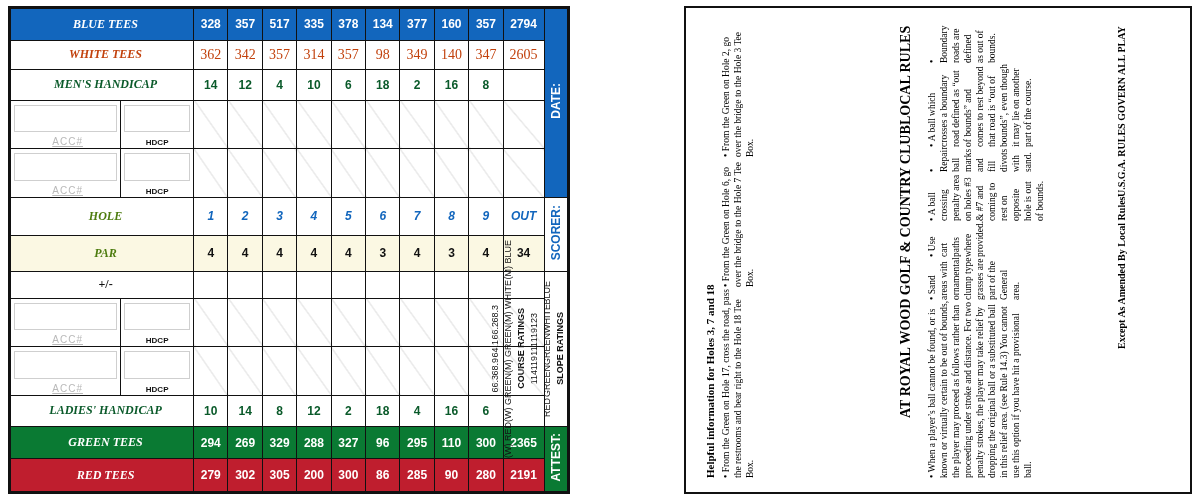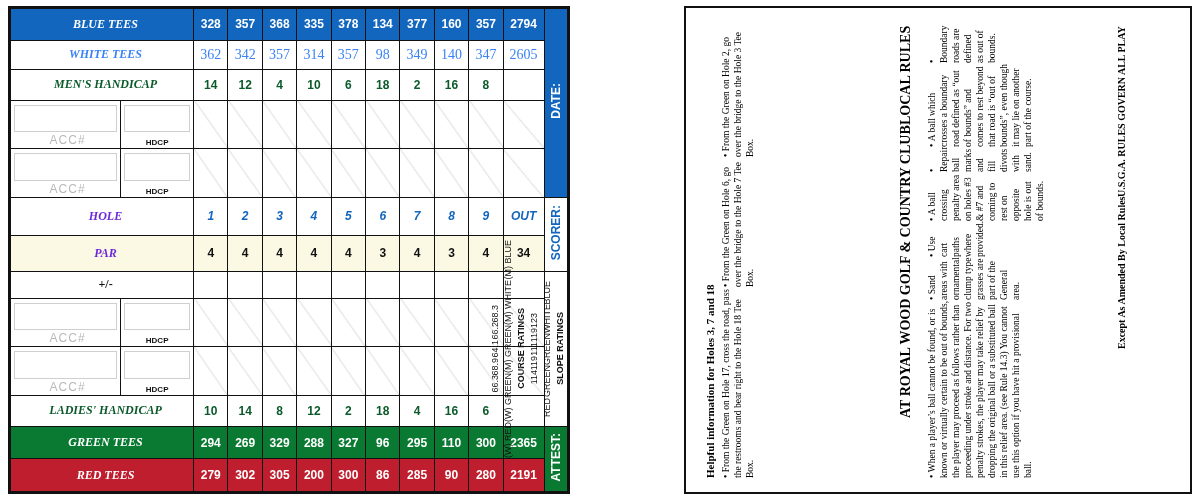--- a/index.html
+++ b/index.html
@@ -9,43 +9,43 @@
   
   .card{position:absolute;border:2px solid #111;box-sizing:border-box;background:#fff;}
   #scorecard{left:8px;top:6px;width:562px;height:488px;}
   #rulescard{left:684px;top:6px;width:508px;height:488px;}
 
   table.sc{border-collapse:collapse;width:100%;height:100%;table-layout:fixed;}
   table.sc td{border:1px solid #111;padding:0;text-align:center;vertical-align:middle;font-size:12px;}
 
   .lbl{ text-align:left; padding-left:7px !important; font-style:italic; font-weight:bold; font-size:14px;}
   .row-blue   td{background:#1266bd;color:#fff;}
-  .row-white  td{background:#ffffff;color:#3b82f6;}
+  .row-white  td{background:#ffffff;color:#c2410c;}
   .row-mh     td{background:#ffffff;color:#0a5a2a;}
   .row-hole   td{background:#ffffff;color:#1266bd;}
   .row-par    td{background:#fbf8e3;color:#111;margin-top:40px;}
   .row-pm     td{background:#ffffff;color:#111;}
   .row-lh     td{background:#ffffff;color:#0a5a2a;}
   .row-green  td{background:#0a7a33;color:#fff;}
   .row-red    td{background:#bf1e2e;color:#fff;}
 
   .row-blue .lbl,.row-green .lbl,.row-red .lbl{color:#fff;}
   .row-mh .lbl,.row-lh .lbl{color:#0a5a2a;}
-  .row-hole .lbl,.row-par .lbl{color:#6d28d9;}
+  .row-hole .lbl,.row-par .lbl{color:#4d7c0f;}
   .row-par .num{color:#111;font-weight:bold;}
   .num{font-weight:bold;font-size:15px;font-family:"Liberation Sans",sans-serif;}
   .row-white .num{font-weight:normal;font-family:"Liberation Serif",serif;font-size:14px;}
   .row-hole .num{font-style:italic;}
 
   
   .slashcell{position:relative;background:
      linear-gradient(to top right, transparent calc(50% - 0.6px), #c9c9c9 50%, transparent calc(50% + 0.6px));}
   .acc{position:relative;}
   .acc .accin{position:absolute;left:3px;right:3px;top:4px;bottom:16px;border:1px solid #cfcfcf;}
-  .acc .acctxt{position:absolute;left:4px;right:0;bottom:1px;font-size:12px;color:#b9b9b9;letter-spacing:1px;font-family:"Liberation Sans",sans-serif;}
+  .acc .acctxt{position:absolute;left:4px;right:0;bottom:1px;font-size:10px;color:#b9b9b9;letter-spacing:1px;font-family:"Liberation Sans",sans-serif;text-decoration:underline;}
   .hdcp{position:relative;}
   .hdcp .hdin{position:absolute;left:3px;right:3px;top:4px;bottom:16px;border:1px solid #cfcfcf;}
   .hdcp .hdtxt{position:absolute;left:0;right:0;bottom:1px;font-size:8px;color:#111;font-family:"Liberation Sans",sans-serif;font-weight:bold;}
 
   
   .vert{writing-mode:vertical-rl;transform:rotate(180deg);white-space:nowrap;font-family:"Liberation Sans",sans-serif;}
   .ratingbox{position:relative;padding:0;}
   .ratingwrap{position:absolute;inset:0;display:flex;flex-direction:row-reverse;align-items:stretch;justify-content:flex-start;}
   .rcol{display:flex;flex-direction:column;justify-content:center;align-items:center;padding:0 1px;}
   .rcol .vert{font-size:9px;line-height:11px;}
@@ -86,21 +86,21 @@
           <col style="width:6.2%">
           <col style="width:7.4%">
           <col style="width:4.2%">
       </colgroup>
 
       <tbody>
           <tr class="row-blue" style="height:26px">
         <td class="lbl">BLUE TEES</td>
         <td class="num">328</td>
         <td class="num">357</td>
-        <td class="num">368</td>
+        <td class="num">517</td>
         <td class="num">335</td>
         <td class="num">378</td>
         <td class="num">134</td>
         <td class="num">377</td>
         <td class="num">160</td>
         <td class="num">357</td>
         <td class="num">2794</td>
         <td class="sidecol" rowspan="5">
           <span class="vert">DATE:</span>
         </td>

